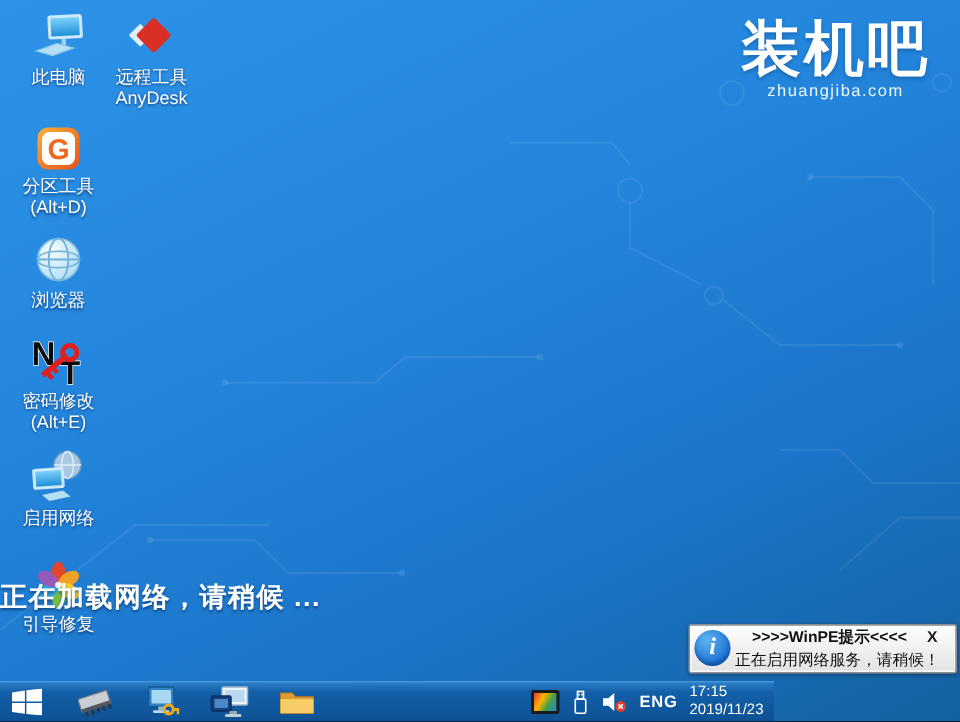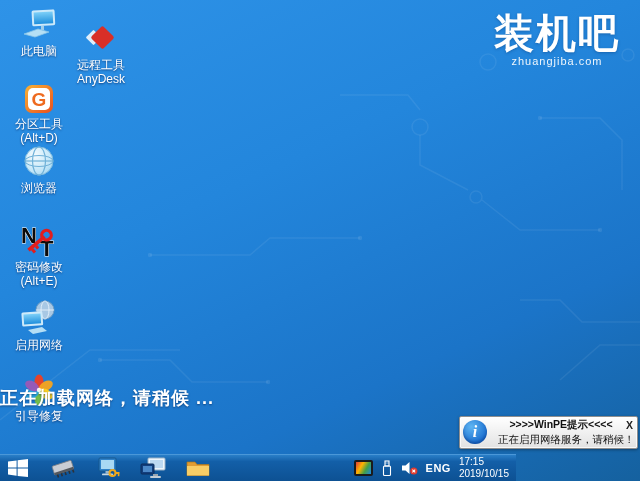--- a/index.html
+++ b/index.html
@@ -30,21 +30,21 @@
   
   .notif{position:absolute;right:2px;top:416px;width:177px;height:31px;
     border:1px solid #8f8f8f;border-radius:2px;
     background:linear-gradient(#ffffff,#e2e2e2);
     box-shadow:inset 0 0 0 1px rgba(255,255,255,.75),0 1px 3px rgba(0,0,0,.35);}
   .ninfo{position:absolute;left:3px;top:3px;width:24px;height:24px;border-radius:50%;
     background:radial-gradient(circle at 35% 28%,#5fb5f2,#1a6fd0 72%);
     color:#fff;display:flex;align-items:center;justify-content:center;
     font-family:"Liberation Serif",serif;font-style:italic;font-weight:700;font-size:16px;
     box-shadow:inset 0 -2px 3px rgba(0,20,80,.35);}
-  .nbody{position:absolute;left:30px;top:1px;right:2px;margin-left:8px;}
+  .nbody{position:absolute;left:30px;top:1px;right:10px;}
   .nrow{display:flex;align-items:center;}
   .ntitle{flex:1;text-align:center;font-size:10.5px;font-weight:700;color:#111;white-space:nowrap;}
   .nclose{font-size:10.5px;font-weight:700;color:#222;padding:0 2px;cursor:pointer;}
   .ntext{font-size:10.5px;color:#111;margin-top:1px;white-space:nowrap;}
 
   
   .taskbar{position:absolute;left:0;bottom:0;width:516px;height:27px;
     background:linear-gradient(#2a7fc8,#135fa8 25%,#0d5193);
     border-top:1px solid #4a97d8;box-sizing:border-box;
     display:flex;align-items:center;padding:0 5px;}
@@ -119,21 +119,21 @@
         </g>
         <rect x="20" y="18" width="3" height="4" fill="#9fcfec"></rect>
         <polygon points="3,26 17,21 28,24 14,29" fill="#b5dff5" stroke="#8cc6e8" stroke-width="0.8"></polygon>
       </svg>
     </div>
     <div class="lbl">
         <span>此电脑</span>
       </div>
   </div>
 
-  <div class="dicon" style="left:60px;top:20px;width:66px">
+  <div class="dicon" style="left:60px;top:6px;width:66px">
     <div class="art">
       <svg width="38" height="34" viewBox="0 0 38 34">
         <rect x="6" y="10" width="11" height="11" rx="1" fill="#dfeefb" transform="rotate(45 11.5 15.5)"></rect>
         <rect x="12" y="7" width="17" height="17" rx="2" fill="#d92f27" transform="rotate(45 20.5 15.5)"></rect>
       </svg>
     </div>
     <div class="lbl">
         <span>远程工具</span>
         <span>AnyDesk</span>
       </div>
@@ -147,21 +147,21 @@
         <text x="16" y="23" font-size="19" font-weight="bold" text-anchor="middle" fill="#ee6a1f">G</text>
       </svg>
     </div>
     <div class="lbl">
         <span>分区工具</span>
         <span>(Alt+D)</span>
       </div>
   </div>
 
 
-  <div class="dicon" style="left:0;top:143px">
+  <div class="dicon" style="left:0;top:155px">
     <div class="art">
       <svg width="34" height="34" viewBox="0 0 34 34">
         <circle cx="17" cy="16" r="14" fill="url(#gl)" stroke="#7ab8dd" stroke-width="1"></circle>
         <ellipse cx="17" cy="16" rx="6.5" ry="14" fill="none" stroke="#6fb1d8" stroke-width="1.2"></ellipse>
         <ellipse cx="17" cy="16" rx="14" ry="5.5" fill="none" stroke="#6fb1d8" stroke-width="1"></ellipse>
         <line x1="3" y1="16" x2="31" y2="16" stroke="#6fb1d8" stroke-width="1.2"></line>
       </svg>
     </div>
     <div class="lbl">
         <span>浏览器</span>
@@ -307,18 +307,18 @@
       <svg width="17" height="14" viewBox="0 0 17 14">
         <polygon points="1,4.5 4.5,4.5 8.5,1 8.5,13 4.5,9.5 1,9.5" fill="#ffffff"></polygon>
         <circle cx="12.8" cy="10" r="3.6" fill="#e23b2e"></circle>
         <path d="M11.4,8.6 L14.2,11.4 M14.2,8.6 L11.4,11.4" stroke="#ffffff" stroke-width="1.1"></path>
       </svg>
 
       <span class="tray-lang">ENG</span>
 
       <div class="tray-clock">
         <div>17:15</div>
-        <div>2019/10/15</div>
+        <div>2019/11/23</div>
       </div>
     </div>
   </div>
 
 </div>
 
 </body></html>

